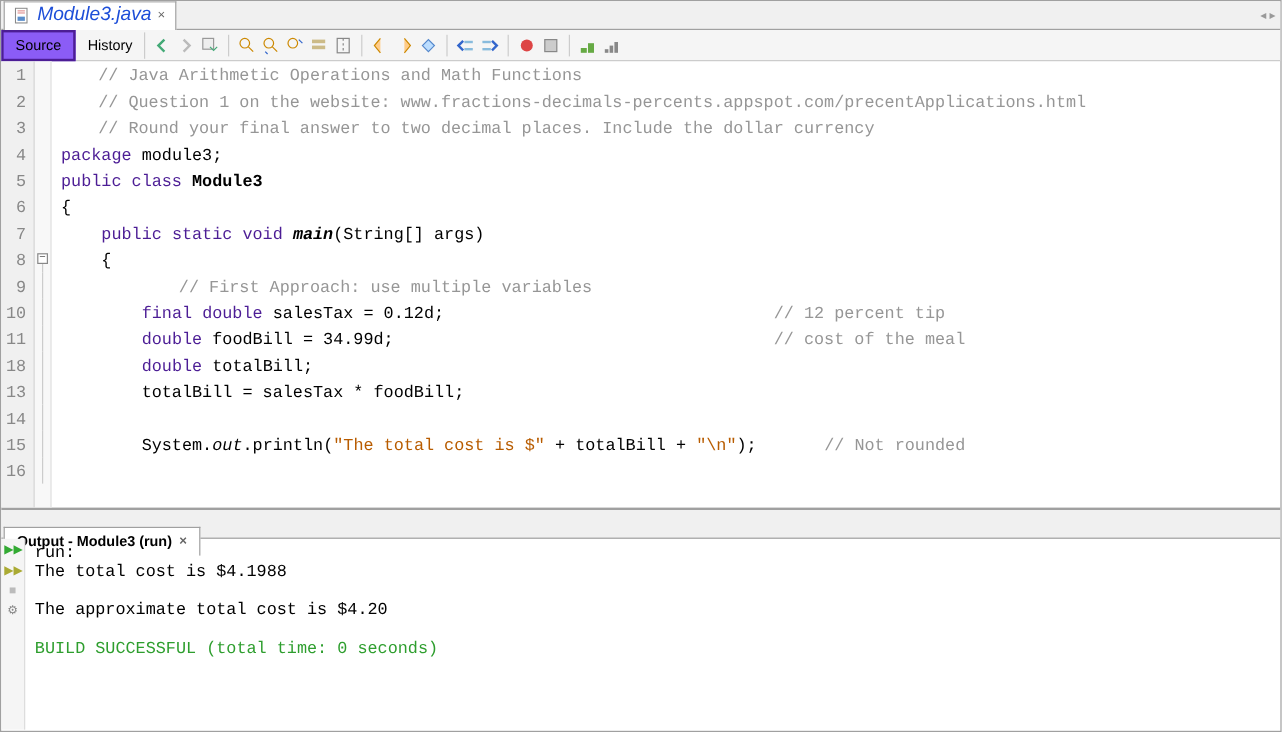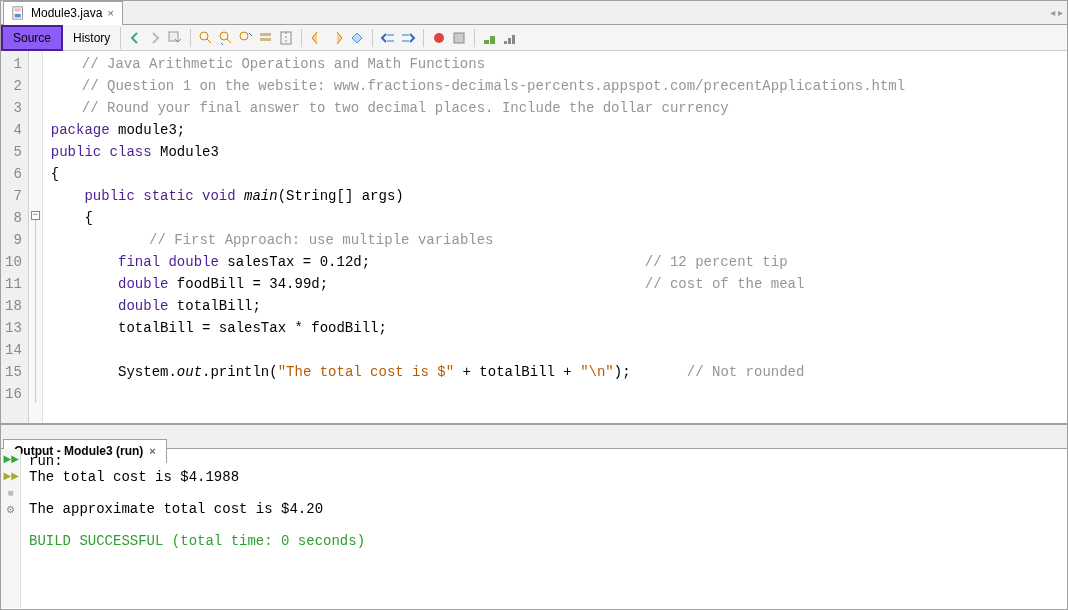--- a/index.html
+++ b/index.html
@@ -1,41 +1,41 @@
 <!DOCTYPE html>
 <html><head>
 <meta charset="utf-8">
 <style>
 * { margin:0; padding:0; box-sizing:border-box; }
 body { font-family: Tahoma, Arial, sans-serif; font-size:12px; background:#fff; color:#000; width:1068px; height:610px; overflow:hidden; border:1px solid #a0a0a0; }
 .tab-bar { display:flex; align-items:center; background:#f0f0f0; border-bottom:1px solid #a0a0a0; height:24px; position:relative; }
 .file-tab { display:flex; align-items:center; gap:5px; background:#fff; border:1px solid #a0a0a0; border-bottom:none; padding:3px 8px; margin-left:2px; height:24px; }
 .file-icon { width:14px; height:14px; }
-.file-name { font-size:12px; color:#000000; }
+.file-name { font-size:16px; color:#1d4ed8;font-style:italic; }
 .close-x { color:#666; font-size:11px; cursor:pointer; }
 .tab-right { position:absolute; right:4px; color:#999; font-size:10px; }
 .subnav { display:flex; align-items:center; background:#f5f5f5; border-bottom:1px solid #ccc; height:26px; }
 .subtab { padding:4px 10px; border-right:1px solid #ccc; font-size:12px; cursor:pointer; }
 .subtab.active { background:#8b5cf6; border:2px solid #4c1d95; }
 .toolbar { display:flex; align-items:center; gap:4px; padding:0 6px; }
 .toolbar svg, .toolbar .tbtn { width:16px; height:16px; cursor:pointer; }
 .tsep { width:1px; height:18px; background:#ccc; margin:0 3px; }
 .editor { display:flex; height:372px; overflow:hidden; font-family:Consolas, 'Courier New', monospace; font-size:14px; }
 .gutter { background:#f0f0f0; border-right:1px solid #d0d0d0; text-align:right; color:#888; padding:2px 6px 2px 4px; user-select:none; }
 .gutter .ln { height:22px; line-height:22px; }
 .fold { width:14px; background:#f8f8f8; border-right:1px solid #e0e0e0; }
 .fold .fr { height:22px; position:relative; }
 .fold .box { position:absolute; left:2px; top:6px; width:9px; height:9px; border:1px solid #888; background:#fff; font-size:9px; line-height:7px; text-align:center; color:#555; }
 .fold .bar { position:absolute; left:6px; width:1px; background:#ccc; top:0; bottom:0; }
 .code { flex:1; padding:2px 8px; white-space:pre; }
 .code .cl { height:22px; line-height:22px; }
 .cmt { color:#969696;margin-left:31px; }
 .kw  { color:#4c1d95; }
 .str { color:#b85c00; }
-.bold { font-weight:normal;margin-top:32px; }
+.bold { font-weight:bold;margin-top:32px; }
 .ital { font-style:italic; }
 .output-panel { border-top:2px solid #a0a0a0; height:185px; display:flex; flex-direction:column; }
 .out-tab-bar { display:flex; align-items:center; background:#f0f0f0; border-bottom:1px solid #a0a0a0; height:24px; }
 .out-tab { display:flex; align-items:center; gap:6px; background:#fff; border:1px solid #a0a0a0; border-bottom:none; padding:3px 10px; margin-left:2px; height:24px; font-weight:bold; font-size:12px;margin-top:28px; }
 .out-body { flex:1; display:flex; }
 .out-gutter { width:20px; background:#f5f5f5; border-right:1px solid #ddd; display:flex; flex-direction:column; align-items:center; padding-top:3px; gap:3px; }
 .out-gutter div { width:14px; height:14px; font-size:10px; line-height:14px; text-align:center; }
 .out-text { flex:1; padding:4px 8px; font-family:Liberation Mono, monospace; font-size:14px; white-space:pre; }
 .out-text .ok { color:#2e9e2e; }
 </style>

